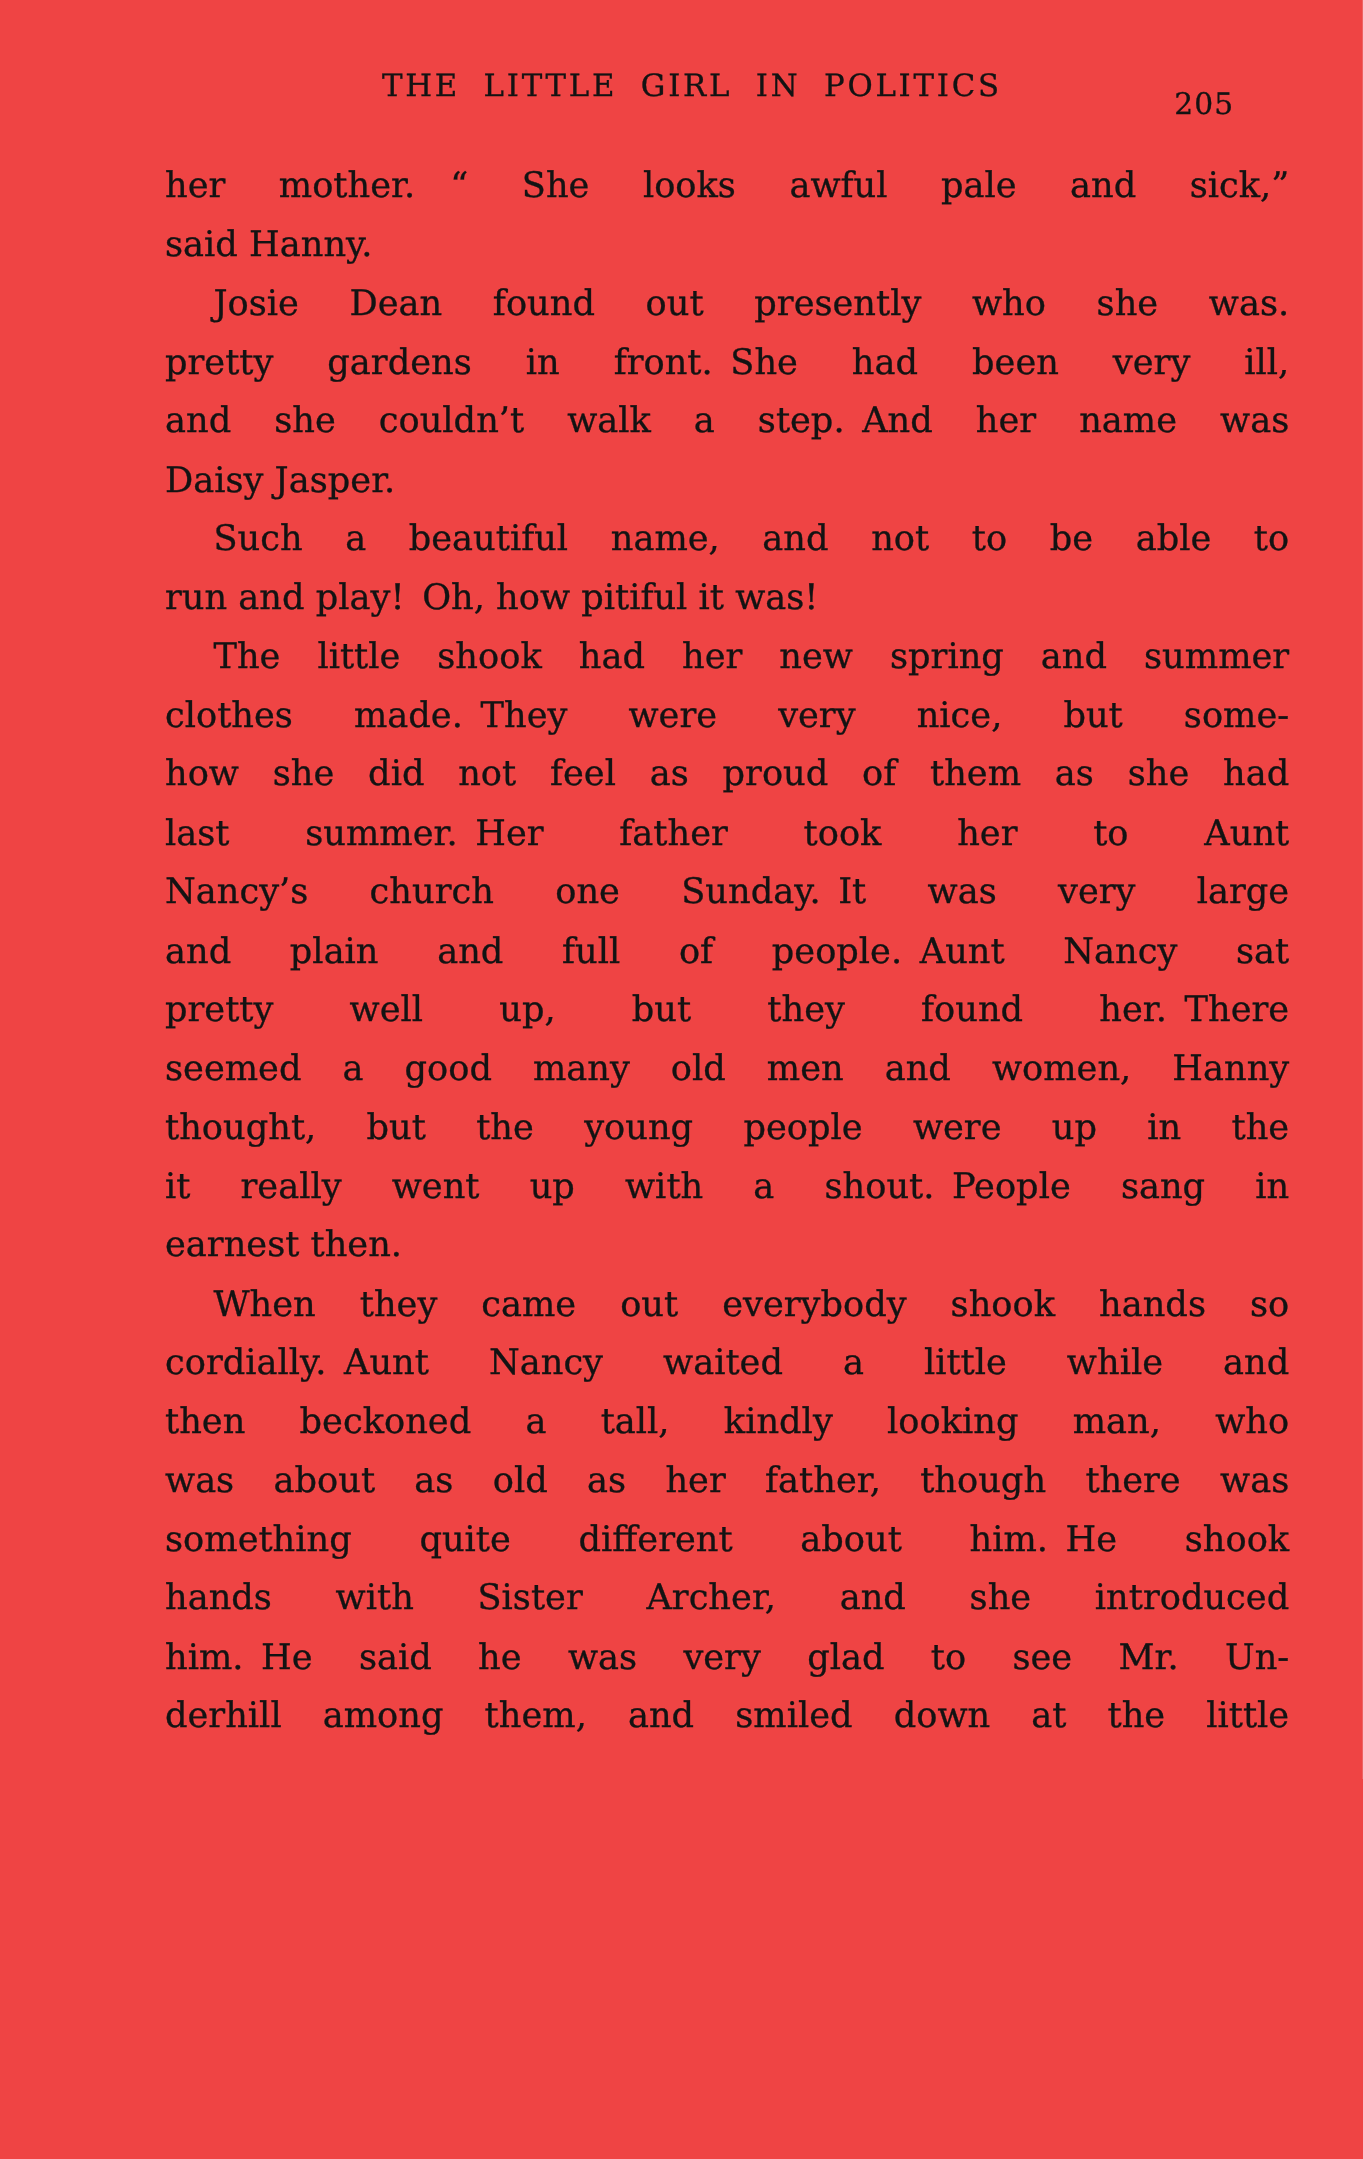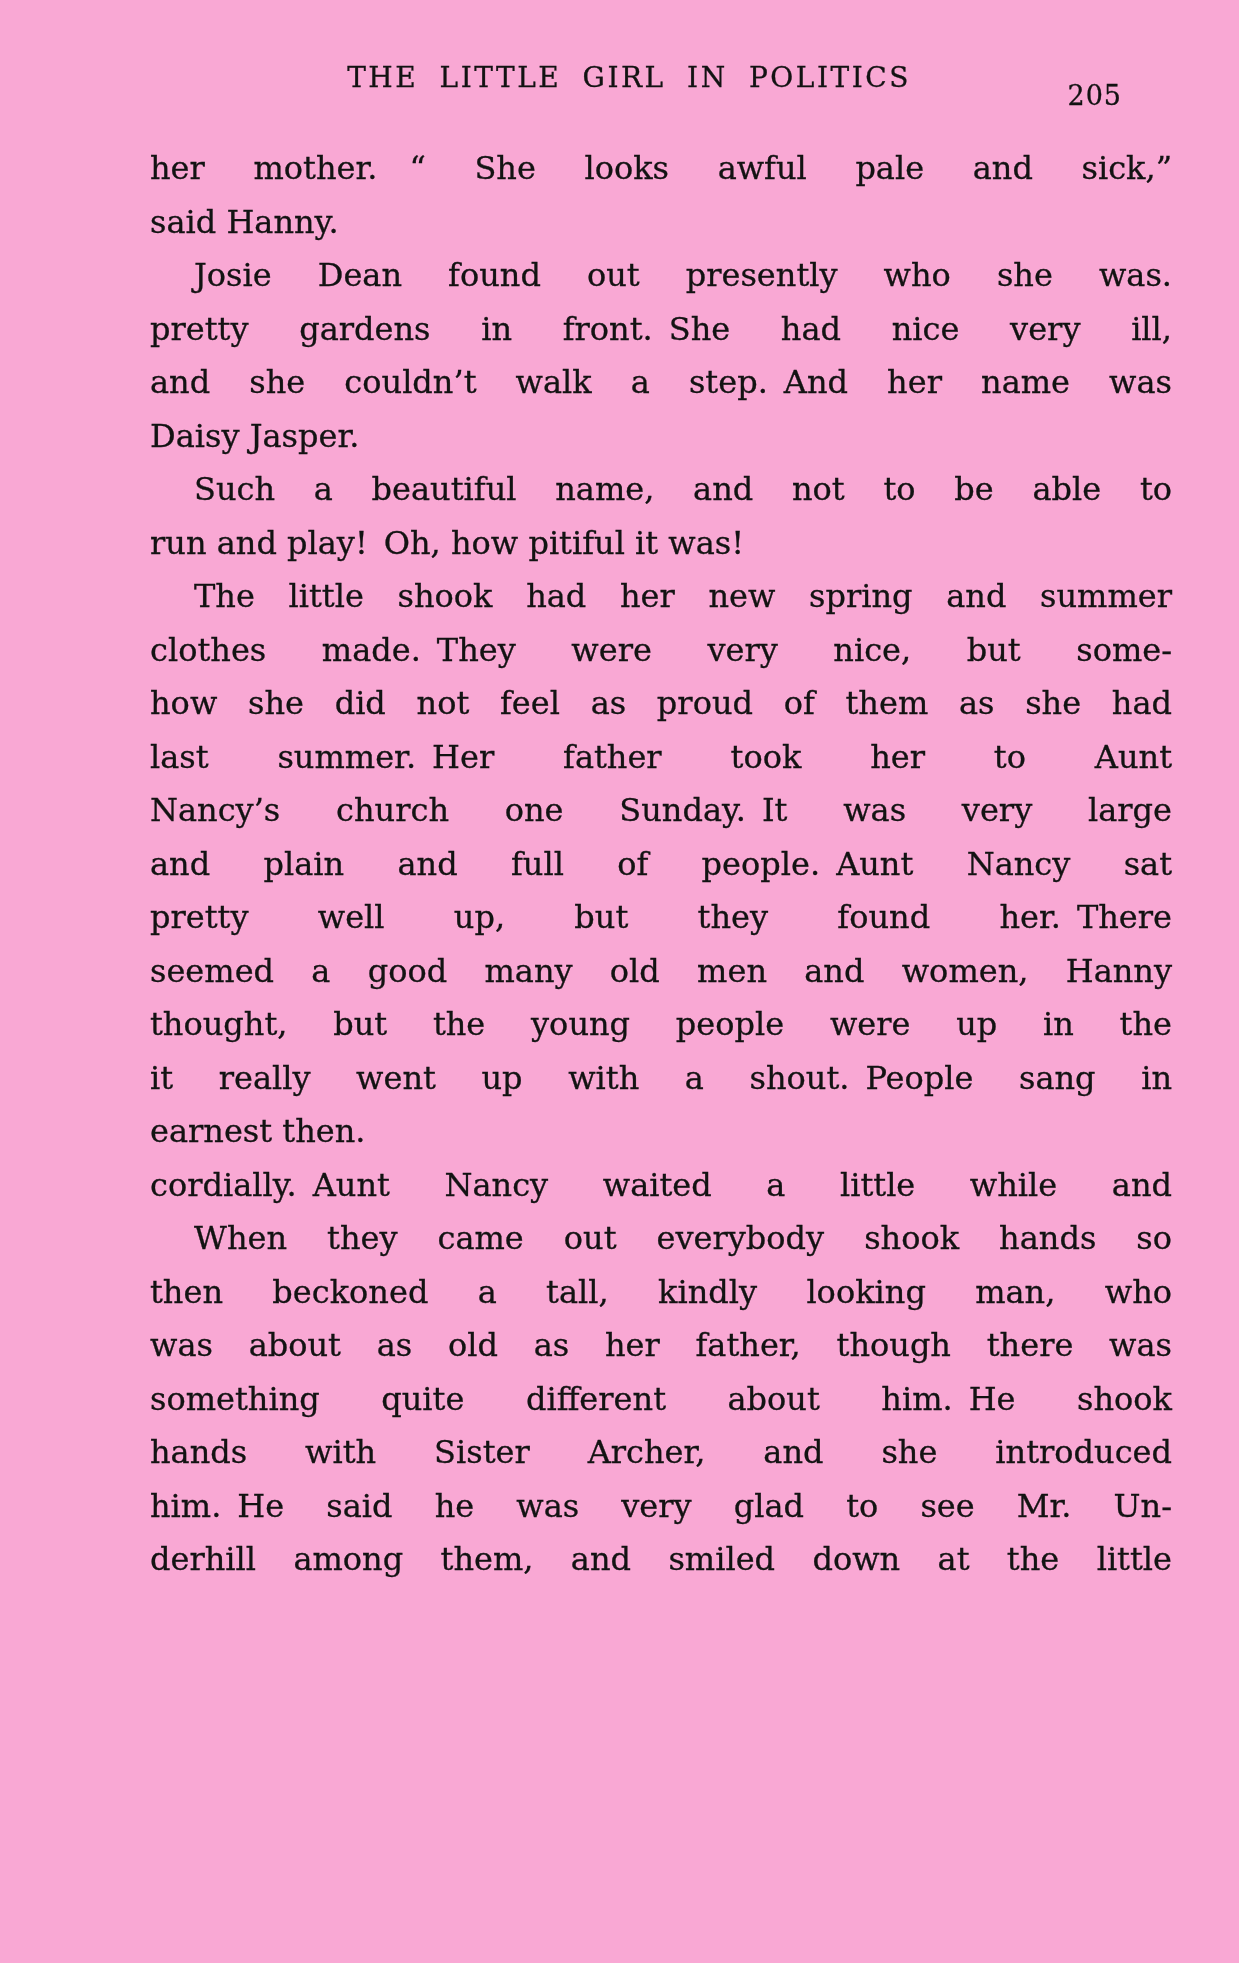--- a/index.html
+++ b/index.html
@@ -5,21 +5,21 @@
   html, body {
     margin: 0;
     padding: 0;
     background: #e8e8e8;
   }
   .page {
     position: relative;
     width: 1239px;
     height: 1963px;
     margin: 0 auto;
-    background: #f9a8d4;
+    background: #ef4444;
     overflow: hidden;
     font-family: "DejaVu Serif", "Liberation Serif", serif;
     color: #131313;
     -webkit-text-stroke: 0.3px currentColor;
   }
   .header {
     position: relative;
     margin: 58px 131px 0 150px;
     height: 40px;
   }
@@ -67,21 +67,21 @@
 
   <div class="content">
 
     <div class="para">
       <div class="line">her mother. “ She looks awful pale and sick,”</div>
       <div class="line end">said Hanny.</div>
     </div>
 
     <div class="para">
       <div class="line ind">Josie Dean found out presently who she was.</div>
-      <div class="line">pretty gardens in front. She had nice very ill,</div>
+      <div class="line">pretty gardens in front. She had been very ill,</div>
       <div class="line">and she couldn’t walk a step. And her name was</div>
       <div class="line end">Daisy Jasper.</div>
     </div>
 
     <div class="para">
       <div class="line ind">Such a beautiful name, and not to be able to</div>
       <div class="line end">run and play! Oh, how pitiful it was!</div>
     </div>
 
     <div class="para">
@@ -92,22 +92,22 @@
       <div class="line">Nancy’s church one Sunday. It was very large</div>
       <div class="line">and plain and full of people. Aunt Nancy sat</div>
       <div class="line">pretty well up, but they found her. There</div>
       <div class="line">seemed a good many old men and women, Hanny</div>
       <div class="line">thought, but the young people were up in the</div>
       <div class="line">it really went up with a shout. People sang in</div>
       <div class="line end">earnest then.</div>
     </div>
 
     <div class="para">
+      <div class="line ind">When they came out everybody shook hands so</div>
       <div class="line">cordially. Aunt Nancy waited a little while and</div>
-      <div class="line ind">When they came out everybody shook hands so</div>
       <div class="line">then beckoned a tall, kindly looking man, who</div>
       <div class="line">was about as old as her father, though there was</div>
       <div class="line">something quite different about him. He shook</div>
       <div class="line">hands with Sister Archer, and she introduced</div>
       <div class="line">him. He said he was very glad to see Mr. Un-</div>
       <div class="line">derhill among them, and smiled down at the little</div>
     </div>
 
   </div>
 </div>

